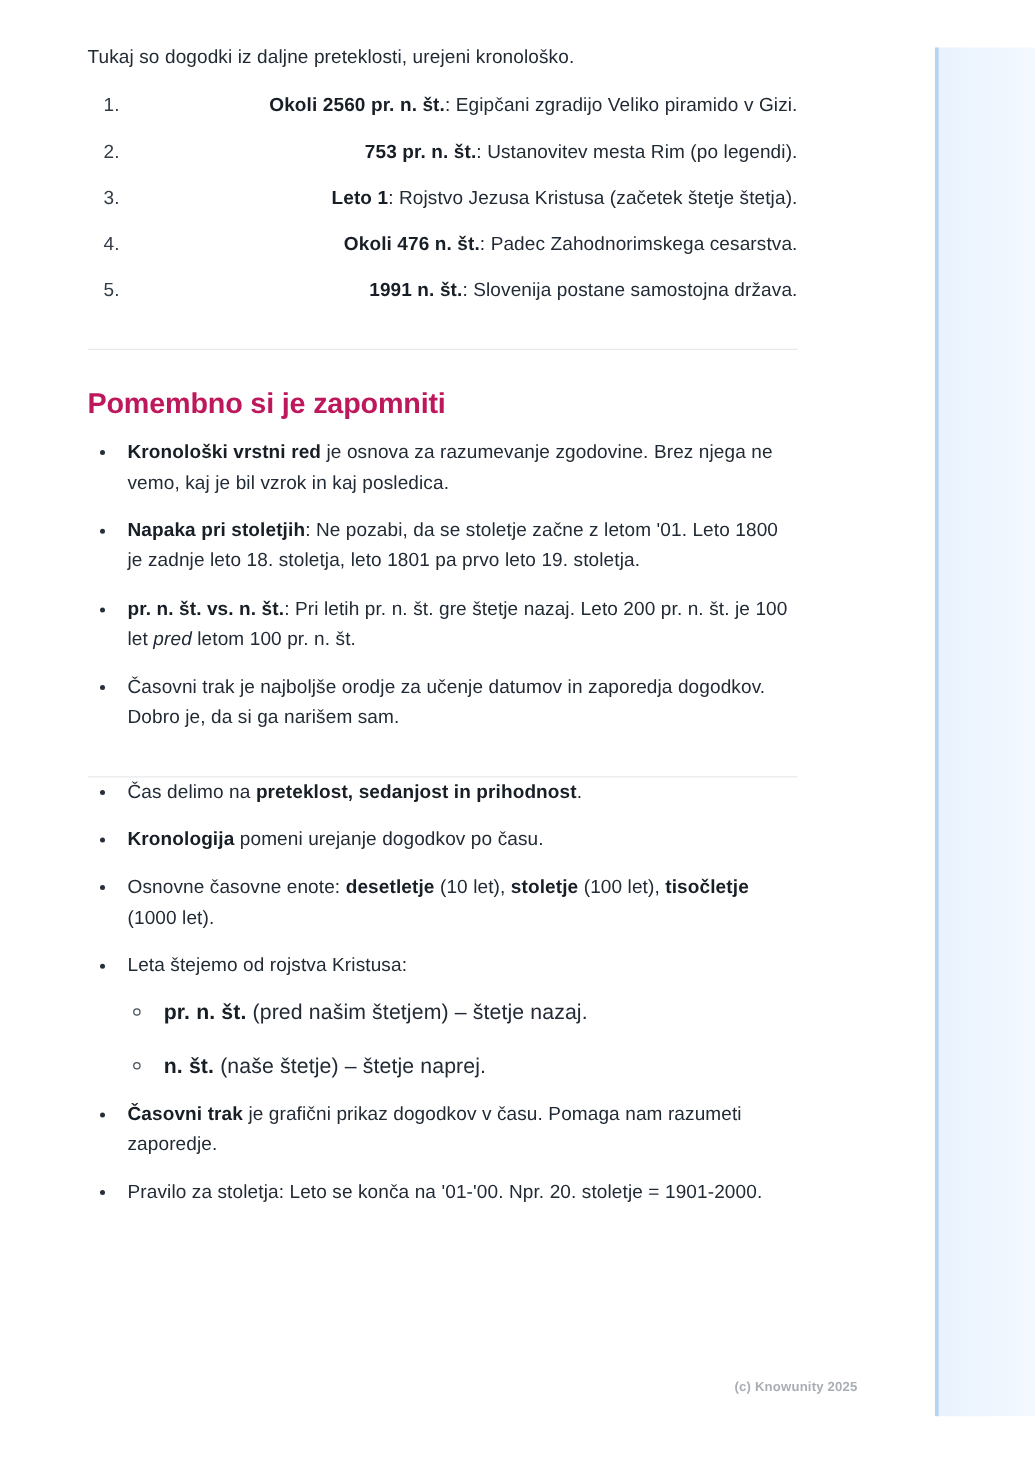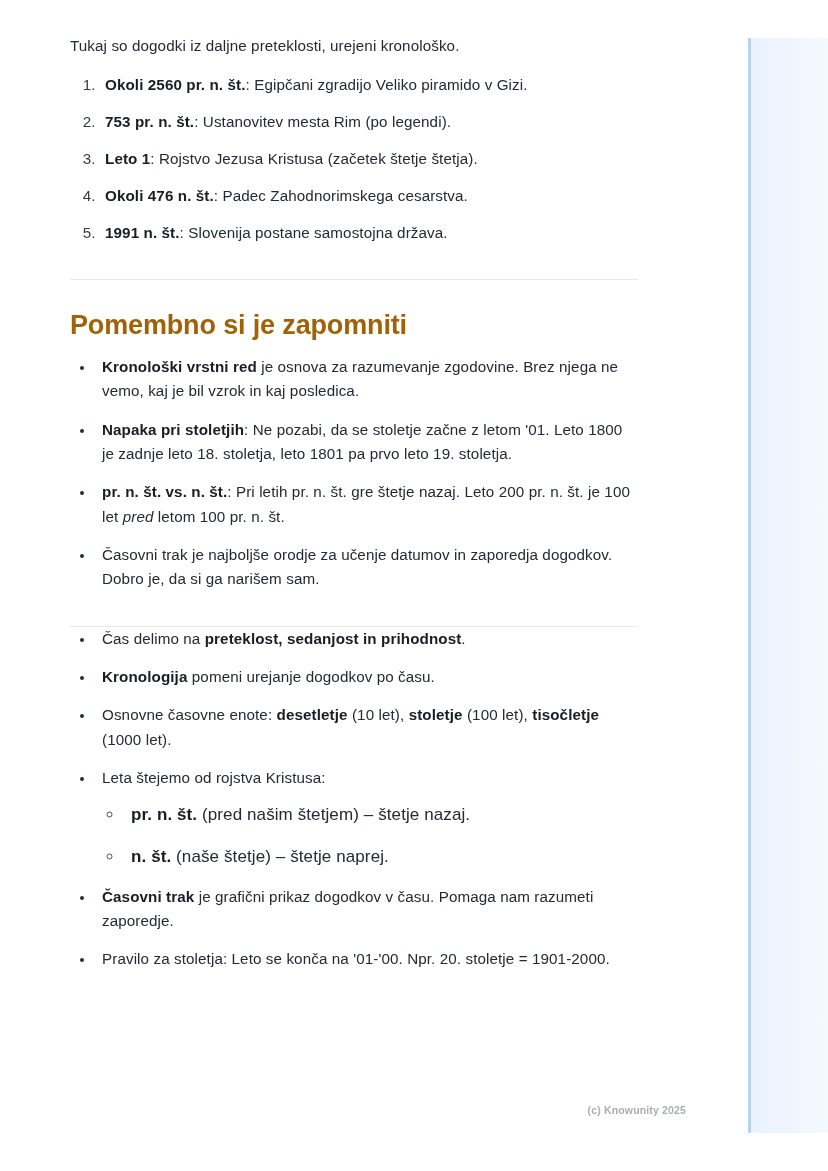--- a/index.html
+++ b/index.html
@@ -52,20 +52,21 @@
     padding-left: 30px;
     list-style-type: decimal;
   }
   ol.num-list > li {
     font-size: 15.2px;
     line-height: 1.58;
     color: #222b35;
     margin: 0 0 13px 0;
     padding-left: 5px;
     letter-spacing: 0.1px;
+    text-align: right;
   }
   ol.num-list > li::marker {
     color: #333c46;
     font-weight: 400;
   }
 
   .note {
     font-size: 15.2px;
     line-height: 1.92;
     color: #4b5560;
@@ -75,24 +76,24 @@
   }
 
   hr.rule {
     border: 0;
     border-top: 1px solid #e7e9ec;
     margin: 34px 0 0 0;
     height: 0;
   }
 
   h2.section-heading {
-    font-size: 27px;
+    font-size: 23px;
     line-height: 1.2;
     font-weight: 700;
-    color: #a16207;
+    color: #be185d;
     margin: 29px 0 14px 0;
     letter-spacing: -0.15px;
   }
 
   ul.bullet-list {
     margin: 0;
     padding-left: 25px;
     list-style-type: disc;
   }
   ul.bullet-list > li {

